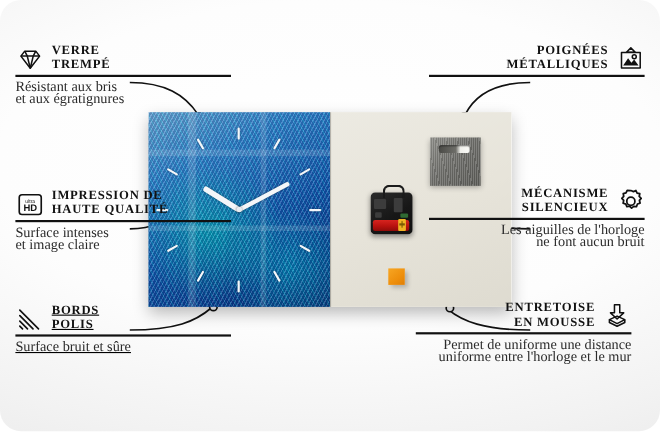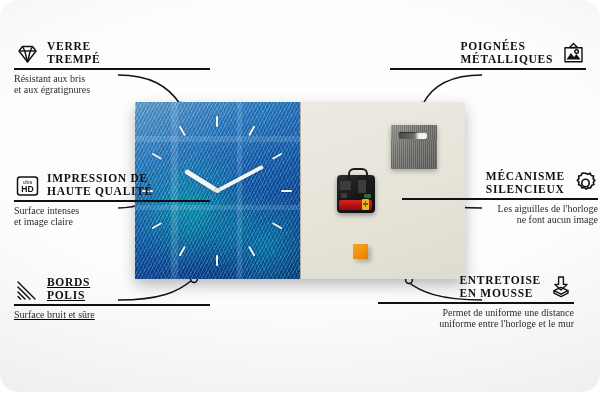--- a/index.html
+++ b/index.html
@@ -92,34 +92,34 @@
     box-shadow:3px 3px 4px rgba(0,0,0,.22);
   }
   
   .feature{position:absolute;width:196px;}
   .feature .head{display:flex;align-items:center;gap:7px;}
   .feature .title{
     font-weight:bold;font-size:11.5px;line-height:12.5px;letter-spacing:.7px;
     color:#111;text-transform:uppercase;
   }
   .feature .rule{height:1.6px;background:#111;margin:3px 0 3px;}
-  .feature .sub{font-size:10px;line-height:11px;color:#2b2b2b;}
+  .feature .sub{font-size:13px;line-height:11px;color:#2b2b2b;}
   .feature.left .head{justify-content:flex-start;}
   .feature.left .title{text-align:left;}
   .feature.left .sub{text-align:left;}
   .feature.right .head{justify-content:flex-end;}
-  .feature.right .title{text-align:left;}
+  .feature.right .title{text-align:right;}
   .feature.right .sub{text-align:right;}
   .ico{width:26px;height:24px;flex:0 0 26px;display:flex;align-items:flex-end;justify-content:center;}
   .ico svg{display:block;}
   #f-verre{left:14px;top:40px;}
   #f-impression{left:14px;top:172px;}
   #f-bords{left:14px;top:276px;text-decoration:underline;}
   #f-poignees{left:390px;top:40px;width:196px;}
-  #f-mecanisme{left:402px;top:170px;width:196px;}
+  #f-mecanisme{left:390px;top:170px;width:196px;}
   #f-entretoise{left:378px;top:274px;width:196px;}
   #lines{position:absolute;left:0;top:0;width:600px;height:400px;pointer-events:none;}
 </style>
 </head>
 <body>
 
 <div id="stage">
 
   <svg id="lines" viewBox="0 0 600 400">
     <g fill="none" stroke="#111" stroke-width="1.5">
@@ -282,21 +282,21 @@
             <g fill="none" stroke="#111" stroke-width="1.6" stroke-linejoin="round">
               <path d="M12.5 2.2 l2.4 1.0 2.2 -1.0 1.1 2.3 2.4 .6 -.5 2.5 1.8 1.7 -1.6 1.9 .6 2.4 -2.4 .9 -.9 2.4 -2.5 -.3 -1.9 1.6 -1.8 -1.7 -2.5 .4 -1.0 -2.4 -2.4 -.8 .5 -2.5 -1.7 -1.8 1.7 -1.8 -.4 -2.5 2.5 -.7 1.1 -2.3 z"></path>
               <circle cx="12.5" cy="12" r="3.7"></circle>
             </g>
           </svg>
       </span>
     </div>
     <div class="rule"></div>
     <div class="sub">
       <span>Les aiguilles de l'horloge</span><br>
-      <span>ne font aucun image</span>
+      <span>ne font aucun bruit</span>
     </div>
   </div>
 
   <div class="feature right" id="f-entretoise">
     <div class="head">
       <span class="title">
         <span>ENTRETOISE</span><br>
         <span>EN MOUSSE</span>
       </span>
       <span class="ico">

